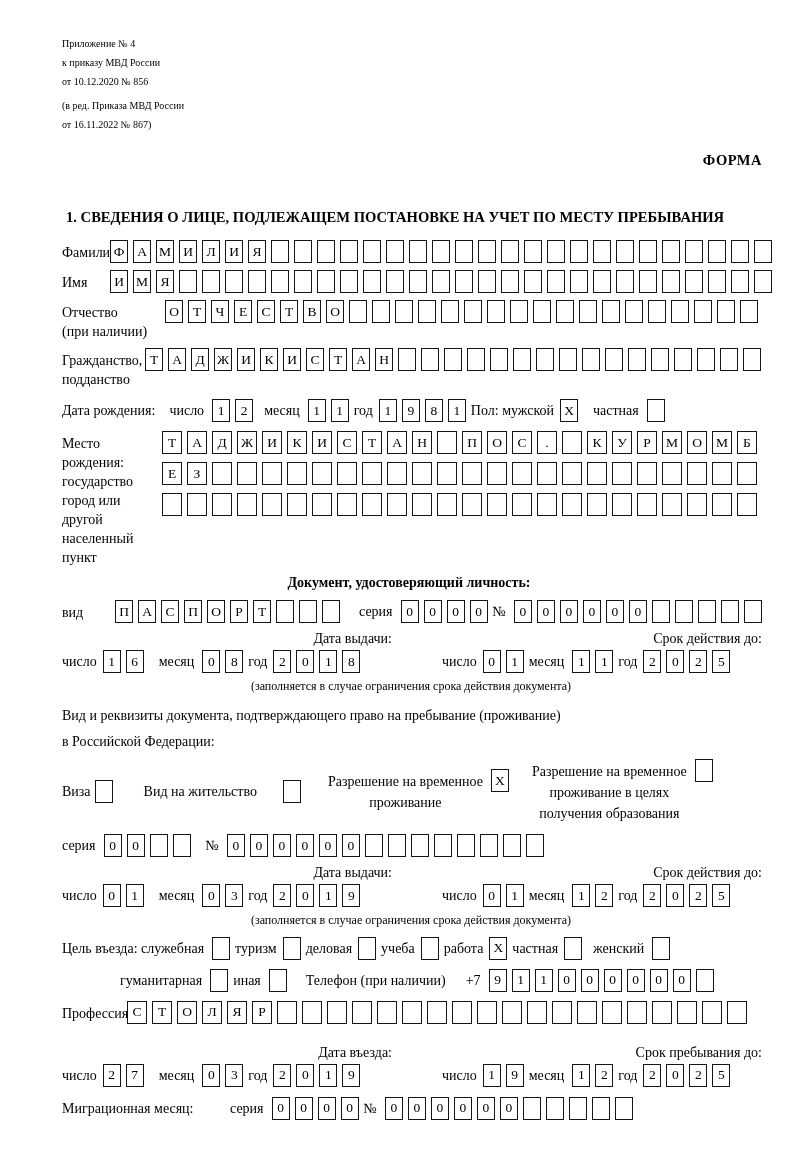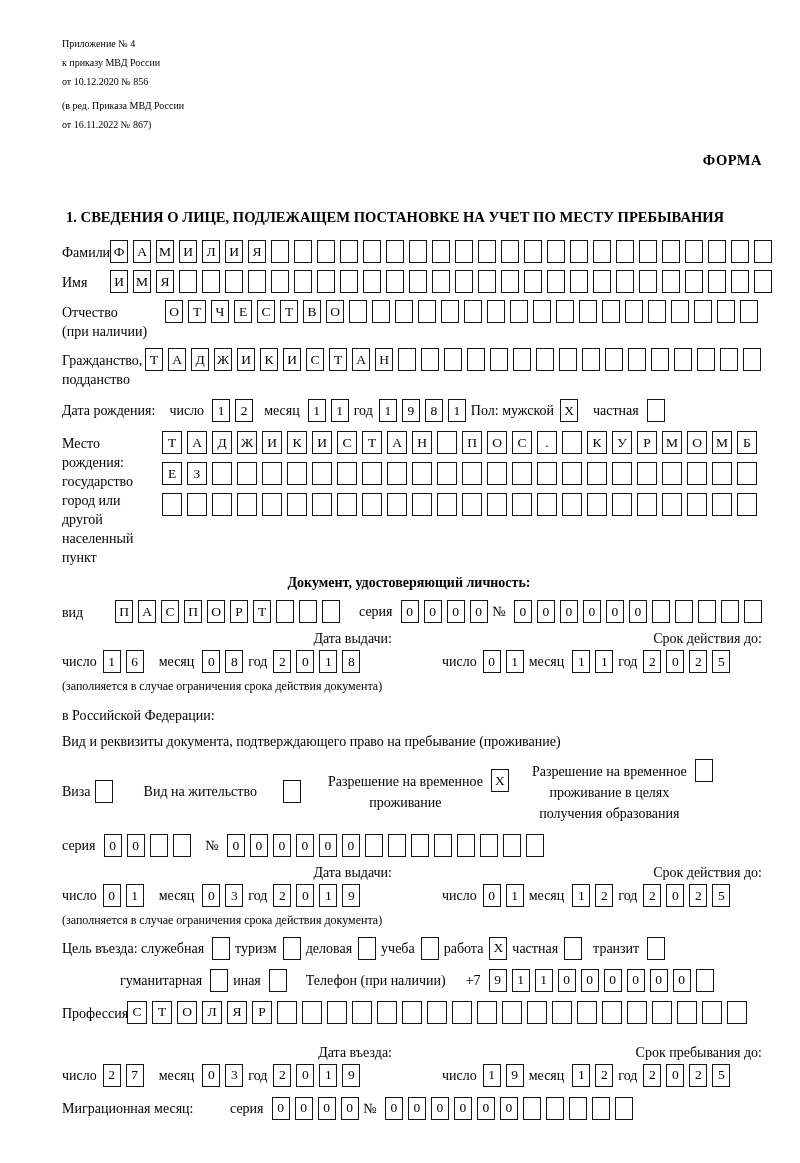--- a/index.html
+++ b/index.html
@@ -46,21 +46,21 @@
   .center-bold { text-align: center; font-weight: bold; font-size: 14px; margin: 6px 0 8px -20px; }
 
   
   .two-col { display: flex; margin-bottom: 6px; }
   .dcol { display: flex; flex-direction: column; }
   .dcol-left { width: 380px; }
   .dhead { text-align: right; margin-bottom: 2px; }
   .dhead-left { width: 330px; }
   .dhead-right { width: 320px; }
   .drow { display: flex; align-items: flex-start; }
-  .note-right { font-size: 12px; text-align: left; margin: 2px 16px 8px 0; }
+  .note-right { font-size: 12px; text-align: center; margin: 2px 16px 8px 0; }
 
   .para { line-height: 26px; margin-bottom: 4px; }
 
   
   .chk-row { display: flex; align-items: center; margin: 4px 0 10px 0; }
   .chk-item { display: flex; align-items: flex-start; }
   .chk-text-c { text-align: center; line-height: 21px; padding-top: 2px; }
 
   .purpose-row { display: flex; align-items: flex-start; margin-bottom: 9px; flex-wrap: nowrap; }
   .indent120 { margin-left: 58px; }
@@ -424,22 +424,22 @@
               <span class="cell">0</span>
               <span class="cell">2</span>
               <span class="cell">5</span>
             </span>
         </div>
       </div>
     </div>
     <div class="note-right">(заполняется в случае ограничения срока действия документа)</div>
 
     <div class="para">
+      <div>Вид и реквизиты документа, подтверждающего право на пребывание (проживание)</div>
       <div>в Российской Федерации:</div>
-      <div>Вид и реквизиты документа, подтверждающего право на пребывание (проживание)</div>
     </div>
 
     <div class="chk-row">
       <span class="chk-item">
         <span class="ilbl" style="margin-right:4px">Виза</span>
         <span class="cells">
             <span class="cell"></span>
           </span>
       </span>
       <span class="chk-item" style="margin-left:26px">
@@ -562,21 +562,21 @@
           <span class="cell"></span>
         </span>
       <span class="ilbl mr6">работа</span>
       <span class="cells">
           <span class="cell">X</span>
         </span>
       <span class="ilbl mr6">частная</span>
       <span class="cells">
           <span class="cell"></span>
         </span>
-      <span class="ilbl ml6 mr8">транзит</span>
+      <span class="ilbl ml6 mr8">женский</span>
       <span class="cells">
           <span class="cell"></span>
         </span>
     </div>
 
     <div class="purpose-row indent120">
       <span class="ilbl mr8">гуманитарная</span>
       <span class="cells">
           <span class="cell"></span>
         </span>

